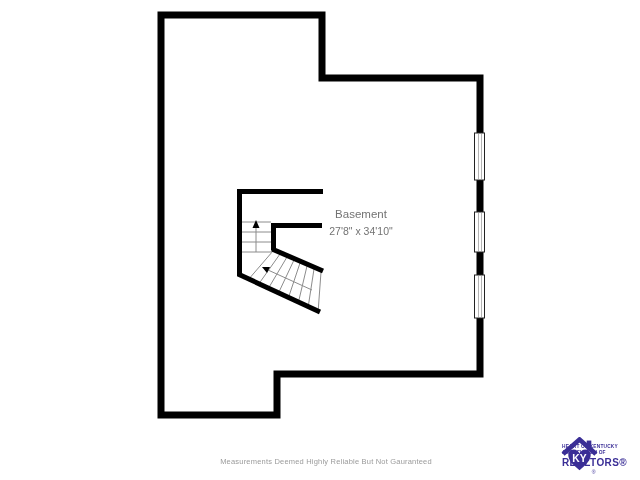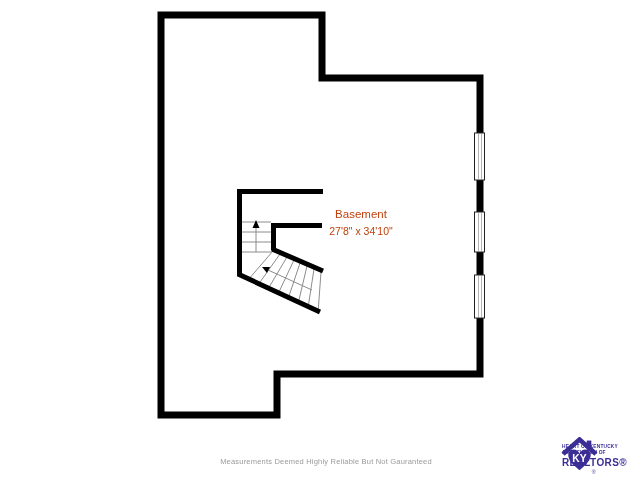--- a/index.html
+++ b/index.html
@@ -3,21 +3,21 @@
 <meta charset="utf-8">
 <style>
   html,body{margin:0;padding:0;background:#ffffff;}
   .stage{
     position:relative;width:640px;height:480px;background:#ffffff;overflow:hidden;
     font-family:"Liberation Sans",sans-serif;
   }
   .stage svg{position:absolute;left:0;top:0;}
   .room-label{
     position:absolute;left:280px;top:208px;width:162px;text-align:center;
-    color:#c2410c;
+    color:#737373;
   }
   .room-name{font-size:11.5px;line-height:13px;}
   .room-dims{font-size:10.5px;line-height:13px;margin-top:4px;}
   .disclaimer{
     position:absolute;left:0;top:457px;width:652px;text-align:center;
     font-size:7.5px;color:#9b9b9b;letter-spacing:.2px;
   }
   .logo{
     position:absolute;left:561px;top:437px;display:flex;align-items:center;
   }

